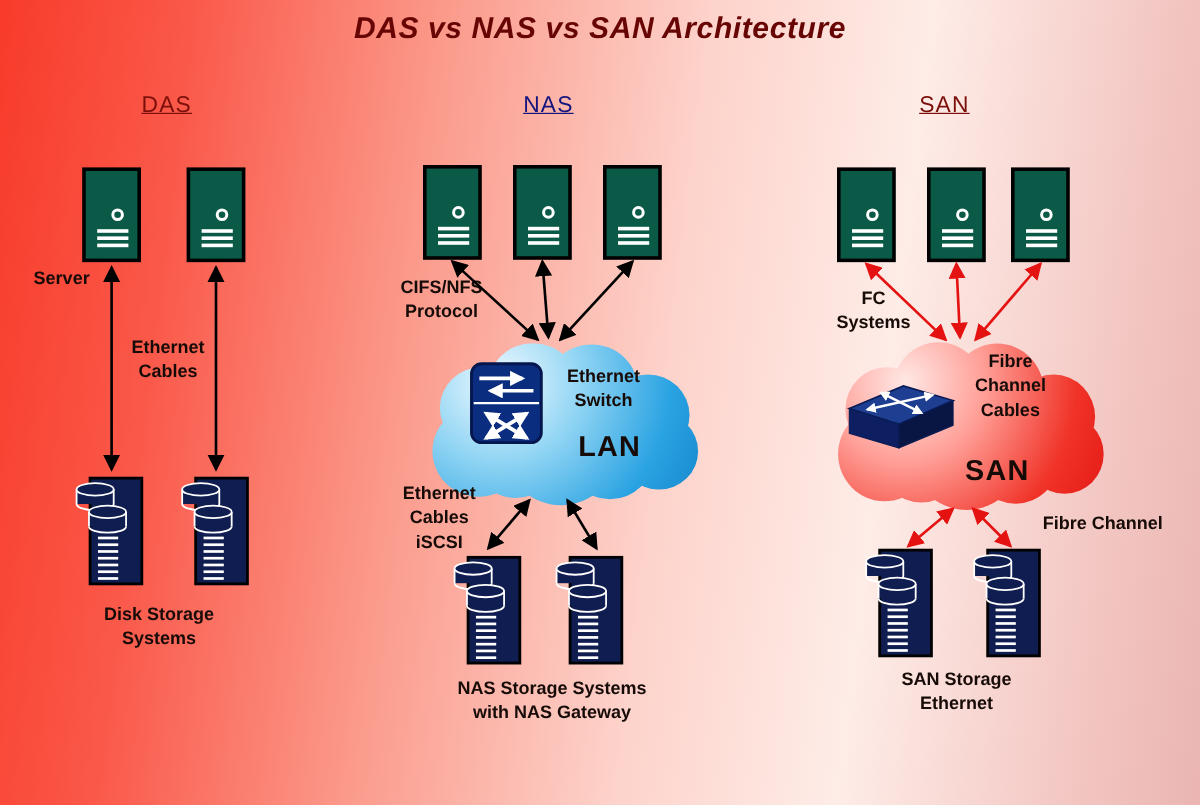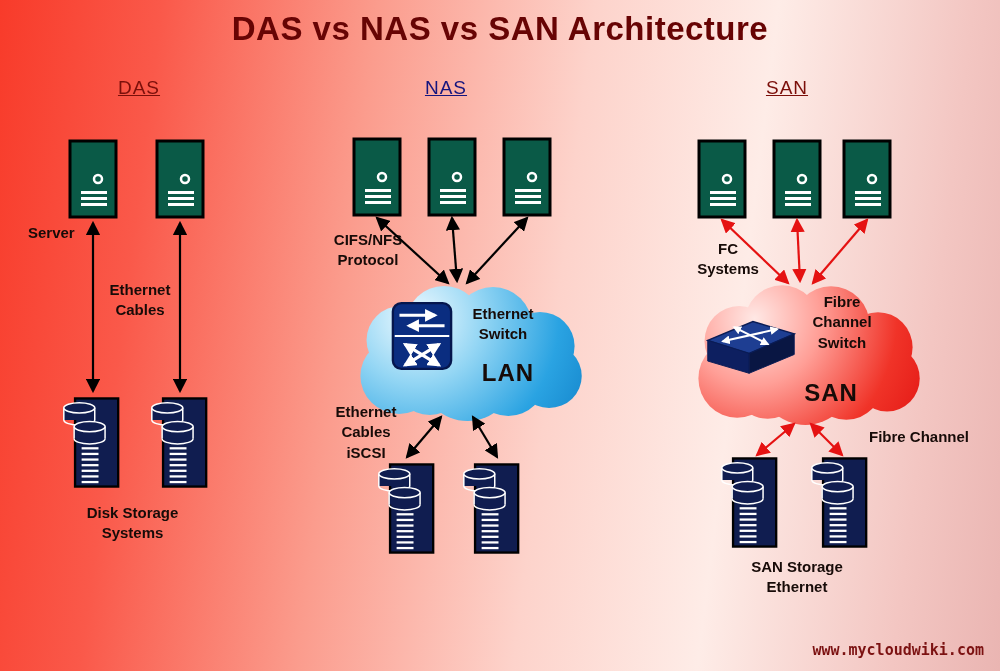--- a/index.html
+++ b/index.html
@@ -2,25 +2,25 @@
 <html><head>
 <meta charset="utf-8">
 <style>
   * { margin:0; padding:0; box-sizing:border-box; }
   body { font-family:"Liberation Sans", sans-serif; background:#fff; }
   .canvas {
     position:relative; width:1000px; height:671px; overflow:hidden;
     background:linear-gradient(97deg,#f83b2a 0%,#fa594a 15%,#fb9c8d 35%,#fdd3cb 55%,#feece7 72%,#f3c6c2 90%,#eab5b2 100%);
   }
   .title { position:absolute; top:10px; left:0; width:100%; text-align:center;
-    font-size:33px; font-weight:bold; color:#670404; letter-spacing:.5px; }
+    font-size:25px; font-weight:bold; color:#670404; letter-spacing:.5px;font-style:italic; }
   .colhead { position:absolute; width:64px; text-align:center; font-size:19px;
     font-weight:normal; text-decoration:underline; letter-spacing:1px; }
   #das-head { left:107px; top:77px; color:#7b0f0a; }
-  #nas-head { left:414px; top:77px; color:#15157e; }
+  #nas-head { left:425px; top:77px; color:#15157e; }
   #san-head { left:755px; top:77px; color:#7b0f0a; }
   .server  { position:absolute; width:50px; height:80px; }
   .storage { position:absolute; width:60px; height:99px; }
   .server svg, .storage svg, .switchicon svg, .cloud svg { width:100%; height:100%; display:block; }
   .cloud { position:absolute; }
   .switchicon { position:absolute; }
   .lbl { position:absolute; font-weight:bold; color:#170b08; font-size:15px;
     line-height:1.35; white-space:pre-line; text-align:center; }
   .big { font-size:24px; letter-spacing:1px; }
   .arrows { position:absolute; left:0; top:0; z-index:6; pointer-events:none; }
@@ -241,26 +241,28 @@
 Systems</div>
 
   <div class="lbl" style="left:320px;top:230px;width:96px">CIFS/NFS
 Protocol</div>
   <div class="lbl" style="left:456px;top:304px;width:94px">Ethernet
 Switch</div>
   <div class="lbl big" style="left:473px;top:357px;width:70px">LAN</div>
   <div class="lbl" style="left:316px;top:402px;width:100px">Ethernet
 Cables
 iSCSI</div>
+  <div class="lbl" style="left:338px;top:564px;width:244px">NAS Storage Systems
+with NAS Gateway</div>
 
   <div class="lbl" style="left:684px;top:239px;width:88px">FC
 Systems</div>
   <div class="lbl" style="left:792px;top:292px;width:100px">Fibre
 Channel
-Switch</div>
+Cables</div>
   <div class="lbl big" style="left:792px;top:377px;width:78px">SAN</div>
   <div class="lbl" style="left:849px;top:427px;width:140px;text-align:center;white-space:nowrap">Fibre Channel</div>
   <div class="lbl" style="left:703px;top:557px;width:188px">SAN Storage
 Ethernet</div>
 
   <svg class="arrows" width="1000" height="671" viewBox="0 0 1000 671">
 
     <line x1="93" y1="223" x2="93" y2="391" stroke="#000" stroke-width="2.2" marker-start="url(#ah-b)" marker-end="url(#ah-b)"></line>
     <line x1="180" y1="223" x2="180" y2="391" stroke="#000" stroke-width="2.2" marker-start="url(#ah-b)" marker-end="url(#ah-b)"></line>
 
@@ -272,15 +274,14 @@
     <line x1="473" y1="417" x2="497" y2="457" stroke="#000" stroke-width="2.2" marker-start="url(#ah-b)" marker-end="url(#ah-b)"></line>
 
     <line x1="722" y1="220" x2="788" y2="283" stroke="#e51212" stroke-width="2.2" marker-start="url(#ah-r)" marker-end="url(#ah-r)"></line>
     <line x1="797" y1="220" x2="800" y2="281" stroke="#e51212" stroke-width="2.2" marker-start="url(#ah-r)" marker-end="url(#ah-r)"></line>
     <line x1="867" y1="220" x2="813" y2="283" stroke="#e51212" stroke-width="2.2" marker-start="url(#ah-r)" marker-end="url(#ah-r)"></line>
 
     <line x1="794" y1="424" x2="757" y2="455" stroke="#e51212" stroke-width="2.2" marker-start="url(#ah-r)" marker-end="url(#ah-r)"></line>
     <line x1="811" y1="424" x2="842" y2="455" stroke="#e51212" stroke-width="2.2" marker-start="url(#ah-r)" marker-end="url(#ah-r)"></line>
   </svg>
 
-  <div class="watermark">www.mycloudwiki.com</div>
 
 </div>
 
 </body></html>

